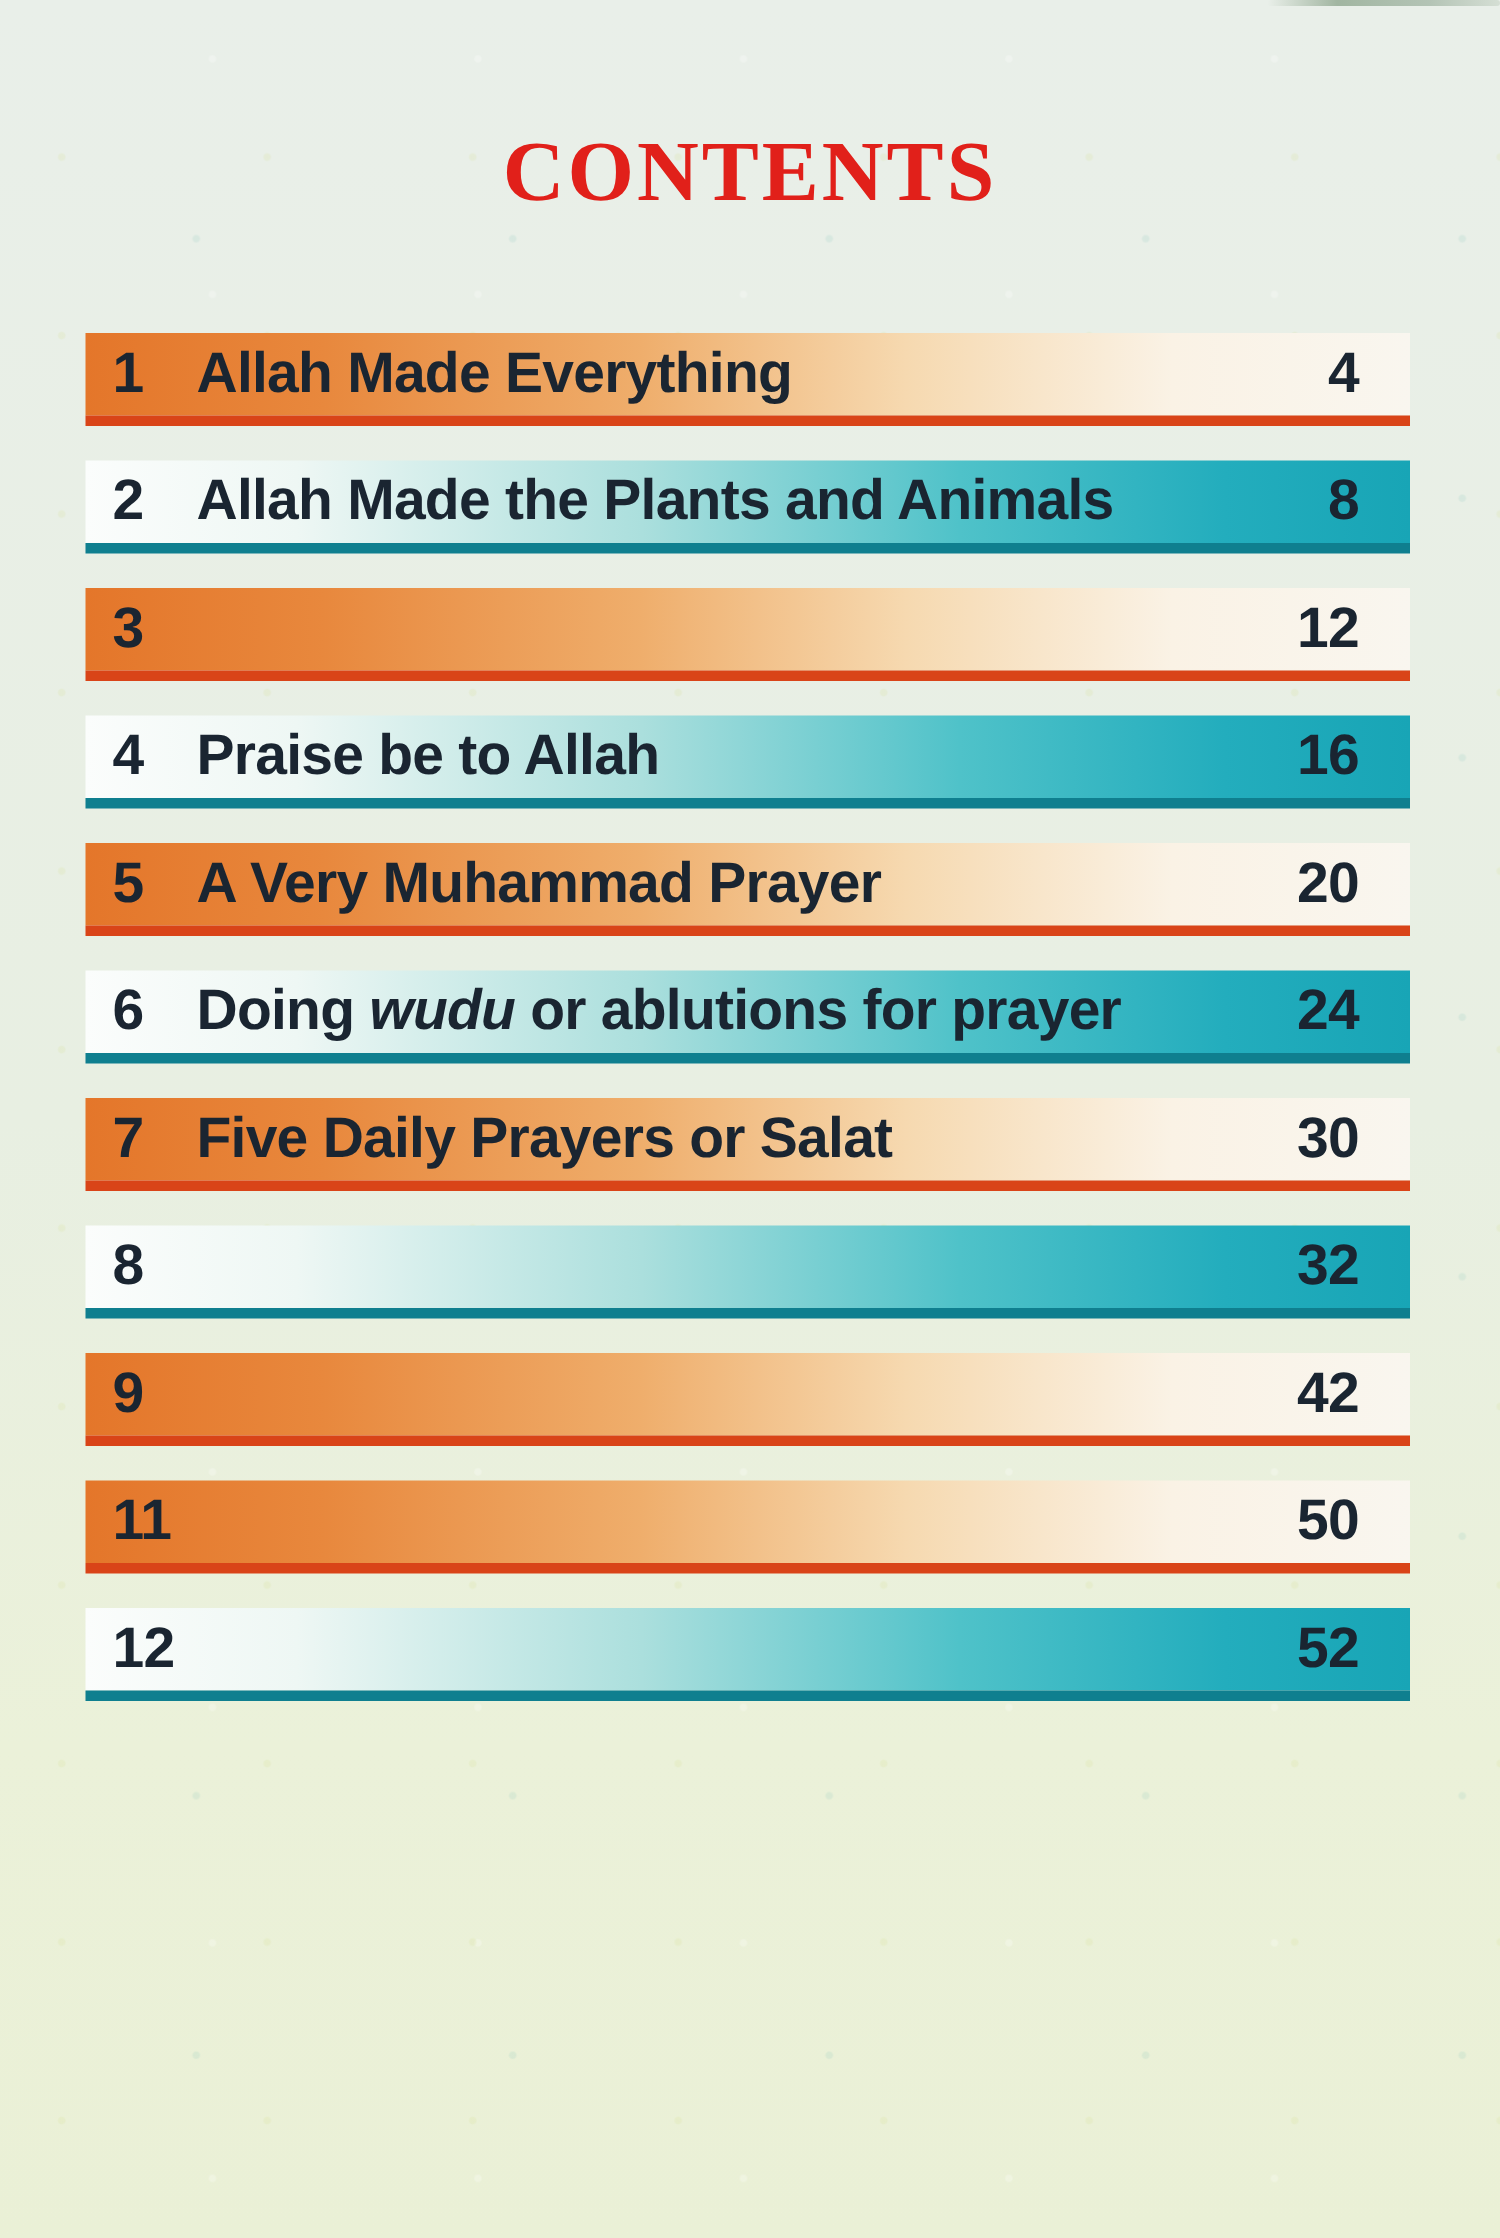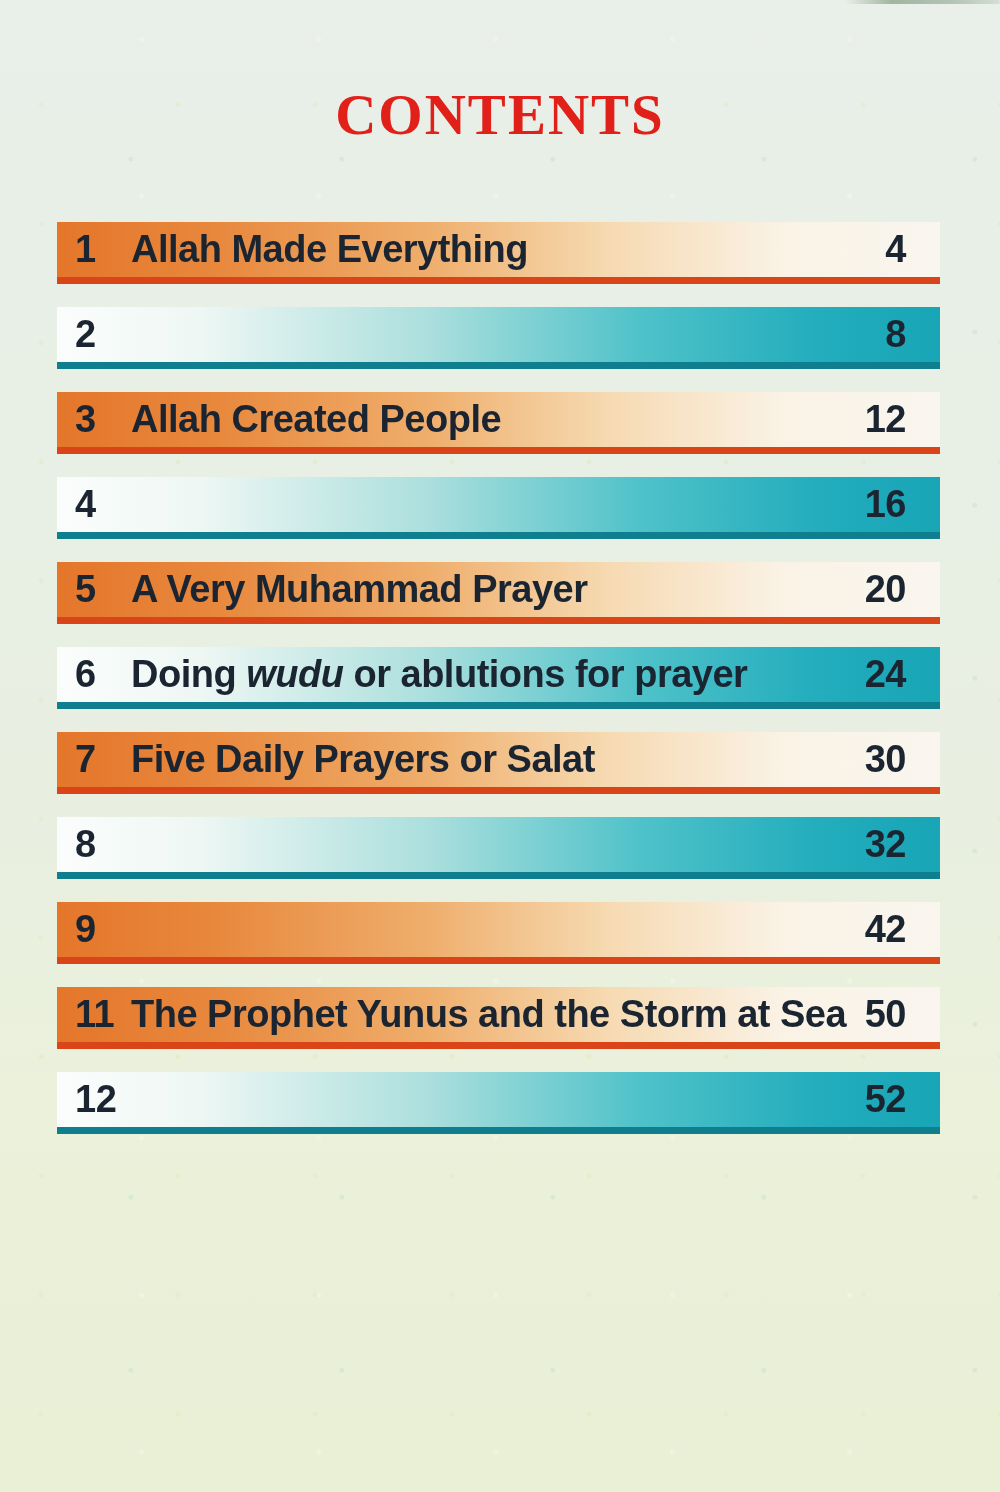--- a/index.html
+++ b/index.html
@@ -90,31 +90,32 @@
 <div class="toc">
 
   <div class="row orange">
     <span class="num">1</span>
     <span class="title">Allah Made Everything</span>
     <span class="pg">4</span>
   </div>
 
   <div class="row teal">
     <span class="num">2</span>
+    <span class="title">Allah Made the Plants and Animals</span>
     <span class="pg">8</span>
   </div>
 
   <div class="row orange">
     <span class="num">3</span>
-    <span class="title">Allah Created People</span>
     <span class="pg">12</span>
   </div>
 
   <div class="row teal">
     <span class="num">4</span>
+    <span class="title">Praise be to Allah</span>
     <span class="pg">16</span>
   </div>
 
   <div class="row orange">
     <span class="num">5</span>
     <span class="title">A Very Muhammad Prayer</span>
     <span class="pg">20</span>
   </div>
 
   <div class="row teal">
@@ -135,21 +136,20 @@
   </div>
 
   <div class="row orange">
     <span class="num">9</span>
     <span class="pg">42</span>
   </div>
 
 
   <div class="row orange">
     <span class="num">11</span>
-    <span class="title">The Prophet Yunus and the Storm at Sea</span>
     <span class="pg">50</span>
   </div>
 
   <div class="row teal">
     <span class="num">12</span>
     <span class="pg">52</span>
   </div>
 
 </div>
 

